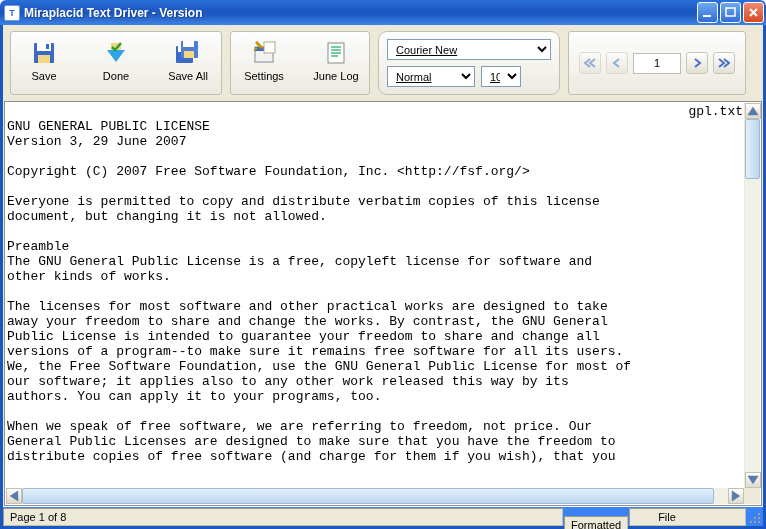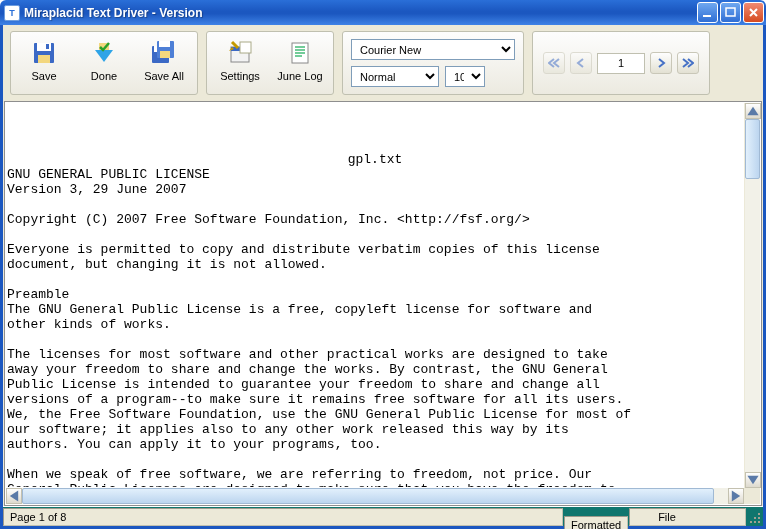--- a/index.html
+++ b/index.html
@@ -13,56 +13,56 @@
   .win-controls { display: flex; gap: 2px; }
   .win-btn { width: 21px; height: 21px; border-radius: 3px; border: 1px solid #fff; display: flex; align-items: center; justify-content: center; }
   .win-min, .win-max { background: linear-gradient(to bottom, #6fa8f0, #2f6ed4); }
   .win-close { background: linear-gradient(to bottom, #f08a72, #d64b20); }
   .win-btn svg { width: 13px; height: 13px; }
 
   .outer-frame { border-left: 3px solid #1b57c0; border-right: 3px solid #1b57c0; border-bottom: 3px solid #1b57c0; height: 504px; background: #ece9d8; display: flex; flex-direction: column; }
 
   
   .toolbar { padding: 6px 7px 6px 7px; display: flex; gap: 8px; align-items: stretch; background: #ece9d8; }
-  .btn-group { background: linear-gradient(to bottom, #fdfdfd, #eceae0); border: 1px solid #c0c0b0; border-radius: 3px; padding: 3px; display: flex; gap: 0; }
+  .btn-group { background: linear-gradient(to bottom, #fdfdfd, #eceae0); border: 1px solid #c0c0b0; border-radius: 3px; padding: 3px; display: flex; gap: 12px; }
   .bigbtn { width: 60px; height: 52px; display: flex; flex-direction: column; align-items: center; justify-content: center; border: 1px solid transparent; border-radius: 3px; cursor: pointer; }
   .bigbtn svg { width: 26px; height: 26px; }
   .bigbtn .lbl { margin-top: 2px; font-size: 11px; color: #000; }
 
-  .font-panel { flex: 0 0 auto; background: linear-gradient(to bottom,#fdfdfd,#eceae0); border: 1px solid #c0c0b0; border-radius: 3px; padding: 7px 8px; display: flex; flex-direction: column; gap: 6px; }
+  .font-panel { flex: 0 0 auto; background: linear-gradient(to bottom,#fdfdfd,#eceae0); border: 1px solid #c0c0b0; border-radius: 9px; padding: 7px 8px; display: flex; flex-direction: column; gap: 6px; text-decoration: underline; }
   .combo { height: 21px; border: 1px solid #7f9db9; background: #fff; font-size: 11px; padding: 1px 4px; }
   .fontname { width: 164px; }
   .row2 { display: flex; gap: 6px; }
   .fontstyle { width: 88px; }
   .fontsize { width: 40px; }
 
   .pager { background: linear-gradient(to bottom,#fdfdfd,#eceae0); border: 1px solid #c0c0b0; border-radius: 3px; padding: 8px 10px; display: flex; align-items: center; gap: 5px; }
   .nav-btn { width: 22px; height: 22px; border: 1px solid #c9c7b8; background: linear-gradient(to bottom,#fefefe,#e3e1d3); border-radius: 3px; display: flex; align-items: center; justify-content: center; opacity: .55; }
   .nav-btn.enabled { opacity: 1; cursor: pointer; }
   .nav-btn svg { width: 12px; height: 12px; }
   .page-input { width: 48px; height: 21px; border: 1px solid #c0c0b0; background: #fff; text-align: center; font-size: 11px; padding: 0; }
 
   
   .viewer { flex: 1; margin: 0 1px 0 1px; background: #fff; border: 1px solid #8e8e8e; position: relative; overflow: hidden; }
   .doc-inner { position: absolute; left: 2px; top: 2px; right: 18px; bottom: 18px; overflow: hidden; font-family: "Courier New", monospace; font-size: 13px; line-height: 15px; white-space: pre-wrap; color: #000; }
-  .doc-filename { text-align: center; margin-top: 48px; }
+  .doc-filename { text-align: right; }
   .vsb { position: absolute; right: 1px; top: 1px; bottom: 17px; width: 16px; background: #f2f1e8; border-left: 1px solid #ece9d8; }
   .sb-btn { width: 16px; height: 16px; background: linear-gradient(to bottom,#fefefe,#dedace); border: 1px solid #c4c1b0; display: flex; align-items: center; justify-content: center; }
   .sb-track-v { position: absolute; top: 16px; bottom: 16px; left: 0; right: 0; background: #f2f1e8; }
   .sb-thumb-v { position: absolute; top: 0; left: 0; right: 0; height: 60px; background: linear-gradient(to right,#e2f0fc,#bcd5ef); border: 1px solid #a0b9d4; border-radius: 2px; }
   .sb-btn.bot { position: absolute; bottom: 0; left: 0; }
   .hsb { position: absolute; left: 1px; right: 17px; bottom: 1px; height: 16px; background: #f2f1e8; }
   .sb-track-h { position: absolute; left: 16px; right: 16px; top: 0; bottom: 0; }
   .sb-thumb-h { position: absolute; left: 0; top: 0; bottom: 0; width: 98%; background: linear-gradient(to bottom,#e2f0fc,#bcd5ef); border: 1px solid #a0b9d4; border-radius: 2px; }
   .sb-btn-h { width: 16px; height: 16px; background: linear-gradient(to bottom,#fefefe,#dedace); border: 1px solid #c4c1b0; display: flex; align-items: center; justify-content: center; position: absolute; top: 0; }
   .sb-btn-h.right { right: 0; }
   .corner { position: absolute; right: 1px; bottom: 1px; width: 16px; height: 16px; background: #ece9d8; }
 
   
-  .statusbar { height: 20px; background: #0f766e; display: flex; align-items: center; font-size: 11px; border-top: 1px solid #fff; }
+  .statusbar { height: 20px; background: #3b82f6; display: flex; align-items: center; font-size: 11px; border-top: 1px solid #fff; }
   .status-cell { border: 1px solid #c0c0b0; border-top-color: #9c9a8c; border-left-color: #9c9a8c; height: 18px; padding: 1px 6px; margin-right: 1px; display: flex; align-items: center; background: #ece9d8; }
   .status-page { flex: 0 0 560px; }
   .status-fmt { flex: 0 0 62px; margin-top: 16px; }
   .status-file { flex: 1; padding-left: 28px; }
   .grip { width: 16px; height: 18px; background:
     radial-gradient(circle at 12px 6px, #a0a090 1px, transparent 1.5px),
     radial-gradient(circle at 8px 10px, #a0a090 1px, transparent 1.5px),
     radial-gradient(circle at 12px 10px, #a0a090 1px, transparent 1.5px),
     radial-gradient(circle at 4px 14px, #a0a090 1px, transparent 1.5px),
     radial-gradient(circle at 8px 14px, #a0a090 1px, transparent 1.5px),

